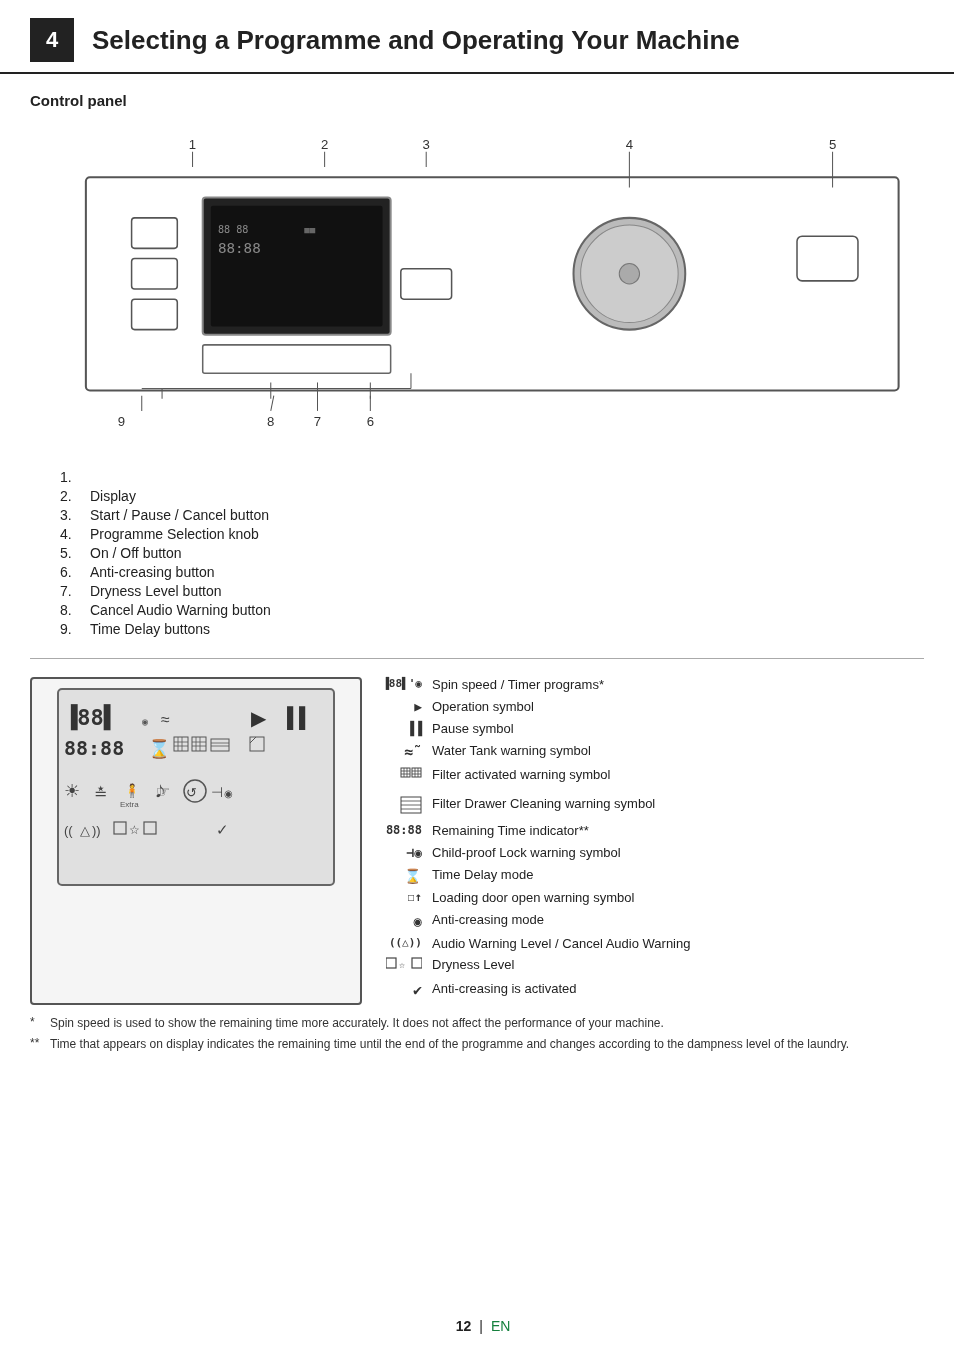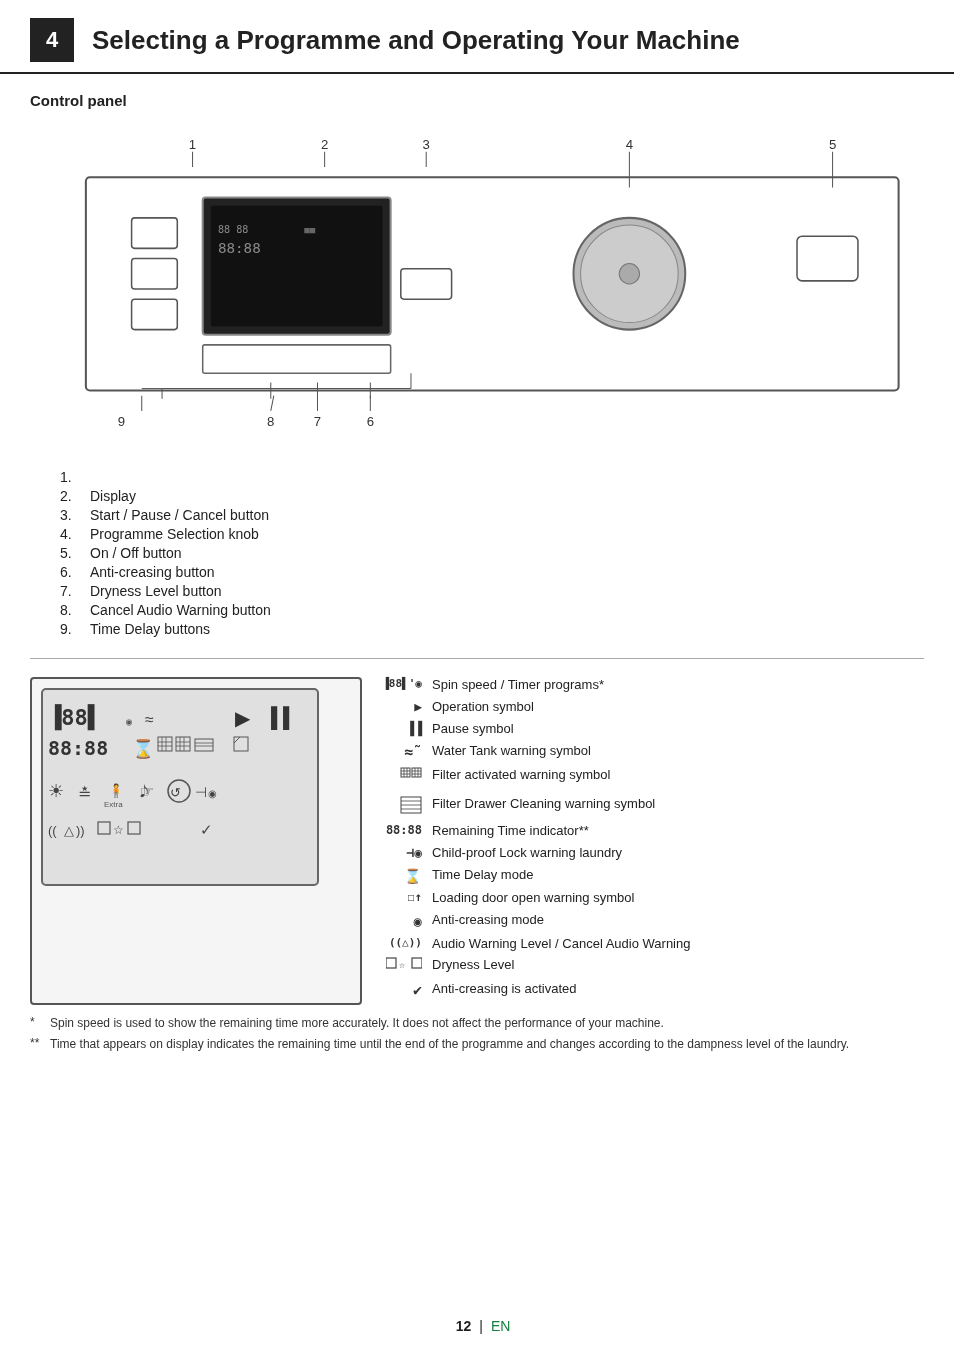--- a/index.html
+++ b/index.html
@@ -90,20 +90,21 @@
 
     
     .display-panel {
       width: 332px;
       flex-shrink: 0;
       border: 2px solid #555;
       border-radius: 4px;
       padding: 8px;
       background: #f5f5f5;
       position: relative;
+      text-align: center;
     }
 
     
     .symbols-legend {
       flex: 1;
     }
     .symbol-row {
       display: flex;
       align-items: flex-start;
       margin-bottom: 5px;
@@ -378,21 +379,21 @@
         </svg>
       </span>
       <span class="symbol-desc">Filter Drawer Cleaning warning symbol</span>
     </div>
     <div class="symbol-row">
       <span class="symbol-icon" style="font-size:12px; font-family:monospace;">88:88</span>
       <span class="symbol-desc">Remaining Time indicator**</span>
     </div>
     <div class="symbol-row">
       <span class="symbol-icon" style="font-size:13px;">⊣◉</span>
-      <span class="symbol-desc">Child-proof Lock warning laundry</span>
+      <span class="symbol-desc">Child-proof Lock warning symbol</span>
     </div>
     <div class="symbol-row">
       <span class="symbol-icon" style="font-size:14px;">⌛</span>
       <span class="symbol-desc">Time Delay mode</span>
     </div>
     <div class="symbol-row">
       <span class="symbol-icon" style="font-size:12px;">☐↑</span>
       <span class="symbol-desc">Loading door open warning symbol</span>
     </div>
     <div class="symbol-row">

